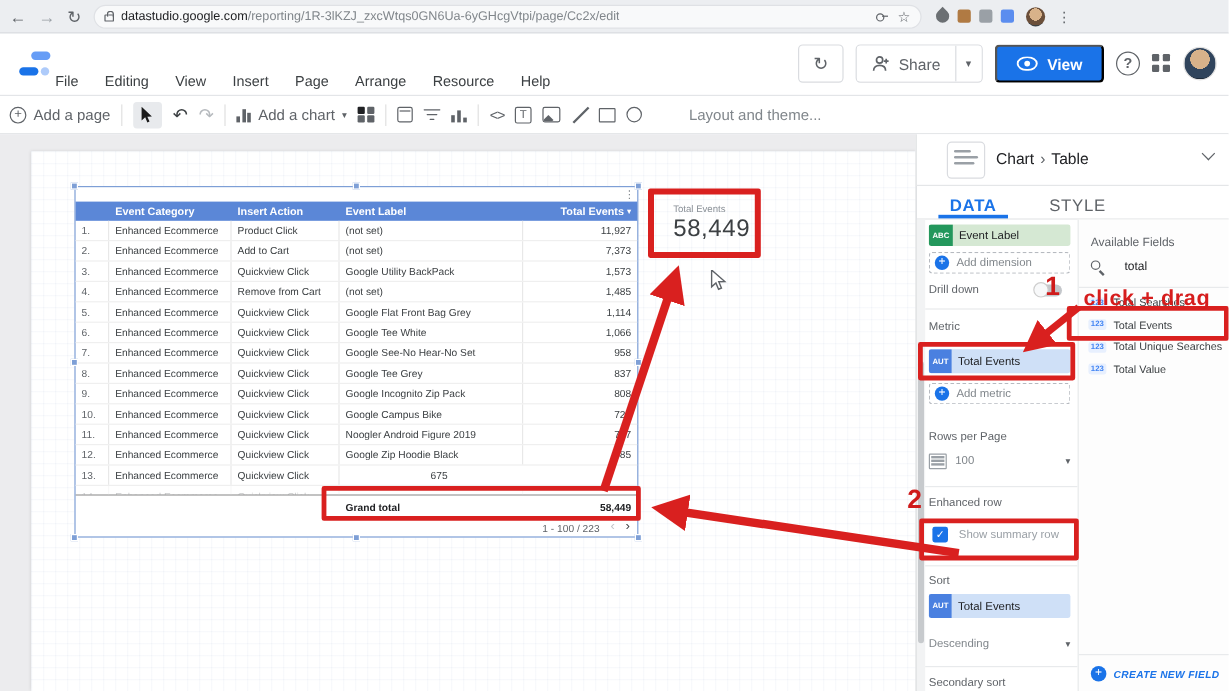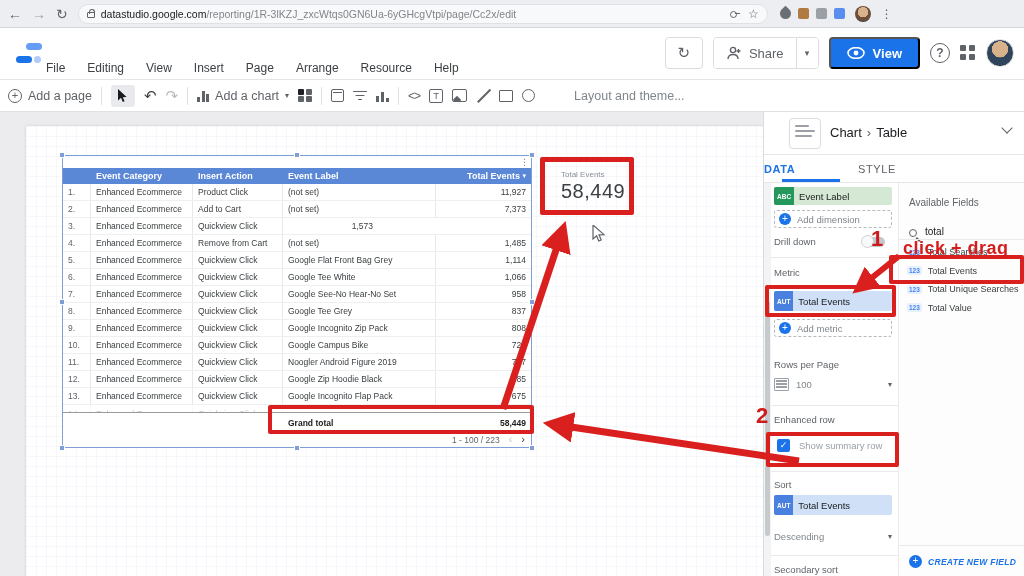--- a/index.html
+++ b/index.html
@@ -127,21 +127,21 @@
   
   .panel { position:absolute; left:763px; top:112px; width:261px; height:464px; background:#fff; border-left:1px solid #d8dadd; }
   .p-header { position:absolute; left:0; top:0; width:261px; height:43px; border-bottom:1px solid #e4e6e8; background:#fff; }
   .p-icon-box { position:absolute; left:25px; top:6px; width:32px; height:31px; border:1px solid #dadce0; border-radius:4px; padding:6px 5px; display:flex; flex-direction:column; gap:3px; }
   .p-icon-box i { height:2px; background:#9aa0a6; border-radius:1px; }
   .p-icon-box i:nth-child(1){ width:70%; } .p-icon-box i:nth-child(2){ width:100%; } .p-icon-box i:nth-child(3){ width:85%; }
   .p-crumb { position:absolute; left:66px; top:13px; font-size:13px; color:#202124; }
   .p-crumb .gt { color:#5f6368; margin:0 5px; }
   .p-chevron { position:absolute; right:14px; top:12px; width:8px; height:8px; border-right:1.6px solid #5f6368; border-bottom:1.6px solid #5f6368; transform:rotate(45deg); }
   .p-tabs { position:absolute; left:0; top:43px; width:261px; height:28px; border-bottom:1px solid #e4e6e8; display:flex; }
-  .p-tab { font-size:11px; letter-spacing:0.6px; padding:8px 0 0 0; text-align:left; }
+  .p-tab { font-size:14px; letter-spacing:0.6px; padding:8px 0 0 0; text-align:center; }
   .p-tab.data { width:94px; color:#1a73e8; font-weight:bold; position:relative; }
   .p-tab.data::after { content:""; position:absolute; left:18px; right:18px; bottom:0; height:3px; background:#1a73e8; }
   .p-tab.style { width:80px; color:#5f6368; }
   .p-scroll { position:absolute; left:0; top:71px; width:7px; height:393px; background:#f2f3f4; }
   .p-scroll .thumb { position:absolute; left:1px; width:5px; top:118px; height:235px; background:#c7cacd; border-radius:3px; }
   .p-left { position:absolute; left:7px; top:71px; width:127px; height:393px; }
   .p-right { position:absolute; left:134px; top:71px; width:127px; height:393px; border-left:1px solid #e8eaec; background:#fdfdfd; }
 
   .chip { position:absolute; left:3px; width:118px; height:18px; display:flex; align-items:center; border-radius:2px; overflow:hidden; }
   .chip .badge { font-size:6.5px; font-weight:bold; color:#fff; padding:0 3px; height:100%; display:flex; align-items:center; }
@@ -163,21 +163,21 @@
   .rows-ic { width:15px; height:13px; border:1px solid #9aa0a6; border-radius:1px; display:flex; flex-direction:column; justify-content:space-evenly; padding:0 1px; }
   .rows-ic i { height:1.2px; background:#9aa0a6; }
   .dd-val { font-size:9.5px; color:#80868b; }
   .dd-caret { margin-left:auto; font-size:8px; color:#5f6368; }
 
   .chk-row { position:absolute; left:6px; display:flex; align-items:center; gap:9px; }
   .chk { width:13px; height:13px; background:#1a73e8; border-radius:2px; color:#fff; font-size:9px; line-height:13px; text-align:center; }
   .chk-label { font-size:9.5px; color:#9aa0a6; }
 
   .af-title { position:absolute; left:10px; top:14px; font-size:10px; color:#5f6368; }
-  .af-search { position:absolute; left:10px; top:34px; width:108px; height:20px; display:flex; align-items:flex-end; gap:8px; }
+  .af-search { position:absolute; left:10px; top:34px; width:108px; height:20px; display:flex; align-items:flex-start; gap:20px; }
   .mag { width:8px; height:8px; border:1.5px solid #5f6368; border-radius:50%; position:relative; }
   .mag::after { content:""; position:absolute; left:7px; top:7px; width:5px; height:1.5px; background:#5f6368; transform:rotate(45deg); transform-origin:0 0; }
   .af-search input { border:none; outline:none; background:transparent; font-size:10px; color:#202124; width:70px; font-family:inherit; }
   .af-div { position:absolute; left:0; top:56px; width:127px; height:1px; background:#e8eaec; }
   .af-list { position:absolute; left:0; top:60px; width:127px; }
   .af-item { height:18.5px; display:flex; align-items:center; gap:6px; padding-left:8px; }
   .af-badge { font-size:6.5px; font-weight:bold; color:#4285f4; background:#e8f0fe; border-radius:2px; padding:1px 2px; }
   .af-label { font-size:9px; color:#3c4043; white-space:nowrap; }
   .create-field { position:absolute; left:0; bottom:8px; width:127px; border-top:1px solid #e8eaec; padding:9px 0 0 10px; display:flex; align-items:center; gap:6px; }
   .create-field .pc { width:13px; height:13px; border-radius:50%; background:#1a73e8; color:#fff; font-size:10px; line-height:12px; text-align:center; }
@@ -354,20 +354,21 @@
             <span class="tc c0">2.</span>
             <span class="tc c1">Enhanced Ecommerce</span>
             <span class="tc c2">Add to Cart</span>
             <span class="tc c3">(not set)</span>
             <span class="tc c4">7,373</span>
           </div>
           <div class="t-row">
             <span class="tc c0">3.</span>
             <span class="tc c1">Enhanced Ecommerce</span>
             <span class="tc c2">Quickview Click</span>
+            <span class="tc c3">Google Utility BackPack</span>
             <span class="tc c4">1,573</span>
           </div>
           <div class="t-row">
             <span class="tc c0">4.</span>
             <span class="tc c1">Enhanced Ecommerce</span>
             <span class="tc c2">Remove from Cart</span>
             <span class="tc c3">(not set)</span>
             <span class="tc c4">1,485</span>
           </div>
           <div class="t-row">
@@ -423,21 +424,20 @@
             <span class="tc c0">12.</span>
             <span class="tc c1">Enhanced Ecommerce</span>
             <span class="tc c2">Quickview Click</span>
             <span class="tc c3">Google Zip Hoodie Black</span>
             <span class="tc c4">685</span>
           </div>
           <div class="t-row">
             <span class="tc c0">13.</span>
             <span class="tc c1">Enhanced Ecommerce</span>
             <span class="tc c2">Quickview Click</span>
-            <span class="tc c3">Google Incognito Flap Pack</span>
             <span class="tc c4">675</span>
           </div>
         </div>
       <div class="t-faded">
         <div class="t-row">
           <span class="tc c0">14.</span>
           <span class="tc c1">Enhanced Ecommerce</span>
           <span class="tc c2">Quickview Click</span>
           <span class="tc c3"></span>
             <span class="tc c4"></span>

